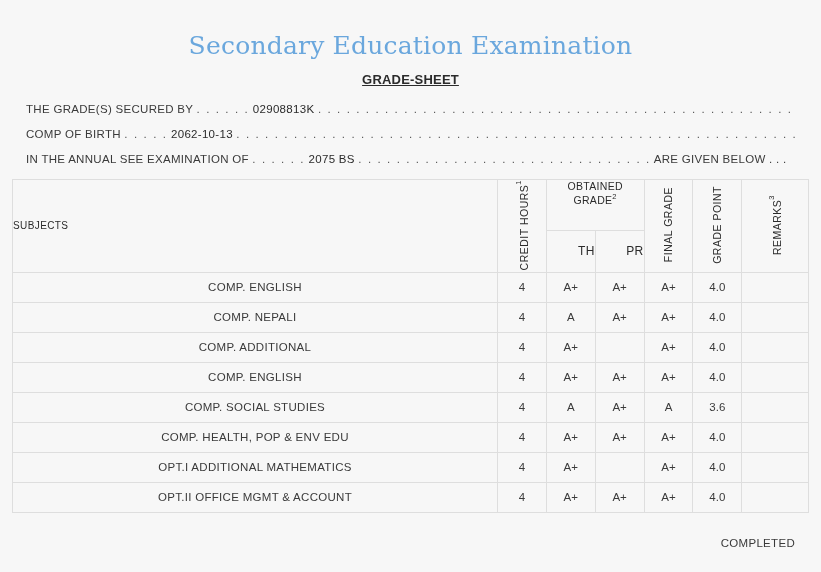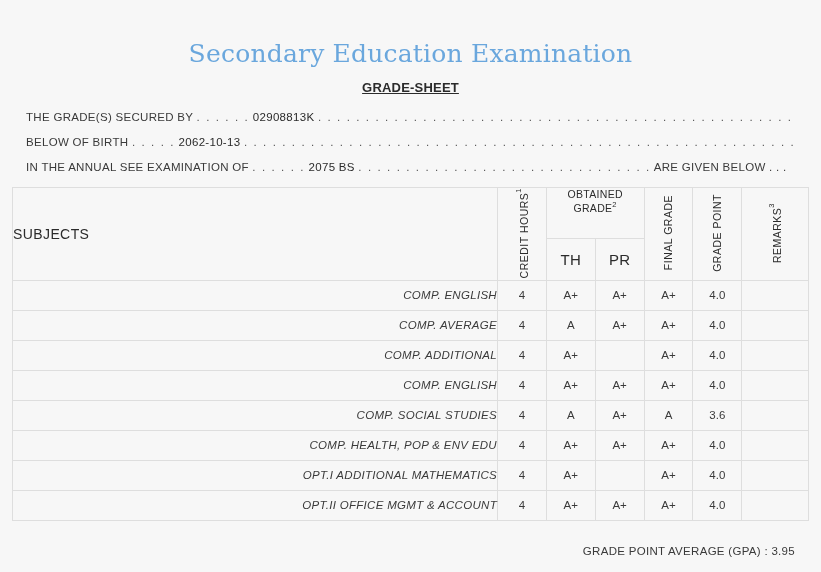--- a/index.html
+++ b/index.html
@@ -24,21 +24,20 @@
   }
   .title {
     text-align: center;
     color: #6aa7dd;
     font-family: "DejaVu Serif", serif;
     font-size: 25px;
     font-weight: normal;
     letter-spacing: 0.2px;
     padding-top: 32px;
     line-height: 1.1;
-    margin-top: 8px;
   }
   .subtitle {
     text-align: center;
     font-size: 13px;
     font-weight: bold;
     color: #2b2b2b;
     margin-top: 12px;
     letter-spacing: 0.2px;
     text-decoration: underline;
   }
@@ -74,21 +73,21 @@
   }
   thead th {
     font-weight: normal;
     color: #2b2b2b;
     vertical-align: middle;
     background: #f7f7f7;
   }
   th.subjects-head {
     text-align: left;
     padding-left: 10px;
-    font-size: 14px;
+    font-size: 10px;
     letter-spacing: 0.4px;
     width: 486px;
   }
   .vert {
     writing-mode: vertical-rl;
     transform: rotate(180deg);
     white-space: nowrap;
     font-size: 10.5px;
     letter-spacing: 0.5px;
     line-height: 1.15;
@@ -100,41 +99,40 @@
     width: 96px;
     text-align: center;
     font-size: 10.5px;
     letter-spacing: 0.3px;
     padding: 6px 2px 4px 2px;
     height: 34px;
     vertical-align: top;
   }
   th.th-sub, th.pr-sub {
     width: 48px;
-    text-align: center;
-    font-size: 15px;
+    text-align: right;
+    font-size: 12px;
     height: 28px;
     letter-spacing: 0.3px;
   }
   th.final-head { width: 48px; text-align: center; }
   th.gp-head { width: 48px; text-align: center; }
   th.remarks-head { width: 66px; text-align: center; }
 
   sup { font-size: 7.5px; vertical-align: super; }
 
   tbody td {
     height: 29px;
     color: #3a3a3a;
     font-size: 11.5px;
   }
   td.subject {
-    text-align: right;
+    text-align: center;
     padding-left: 10px;
     letter-spacing: 0.3px;
-    font-style: italic;
   }
   td.ctr { text-align: center; }
 
   .footer {
     margin-top: 24px;
     padding-right: 14px;
     text-align: right;
     font-size: 11.5px;
     color: #3a3a3a;
     letter-spacing: 0.3px;
@@ -152,21 +150,21 @@
   <div class="subtitle">GRADE-SHEET</div>
 
   <div class="info-block">
     <div class="info-line">
       <span>THE GRADE(S) SECURED BY</span>
       <span class="dots">. . . . . .</span>
       <span class="val">02908813K</span>
       <span class="dots">. . . . . . . . . . . . . . . . . . . . . . . . . . . . . . . . . . . . . . . . . . . . . . . . . . . . . . . . . . .</span>
     </div>
     <div class="info-line">
-      <span>BELOW OF BIRTH</span>
+      <span>COMP OF BIRTH</span>
       <span class="dots">. . . . .</span>
       <span class="val">2062-10-13</span>
       <span class="dots">. . . . . . . . . . . . . . . . . . . . . . . . . . . . . . . . . . . . . . . . . . . . . . . . . . . . . . . . . . . . . . . .</span>
     </div>
     <div class="info-line">
       <span>IN THE ANNUAL SEE EXAMINATION OF</span>
       <span class="dots">. . . . . .</span>
       <span class="val">2075 BS</span>
       <span class="dots">. . . . . . . . . . . . . . . . . . . . . . . . . . . . . . .</span>
       <span>ARE GIVEN BELOW . . .</span>
@@ -202,21 +200,21 @@
       <tr>
         <td class="subject">COMP. ENGLISH</td>
         <td class="ctr">4</td>
         <td class="ctr">A+</td>
         <td class="ctr">A+</td>
         <td class="ctr">A+</td>
         <td class="ctr">4.0</td>
         <td class="ctr"></td>
       </tr>
       <tr>
-        <td class="subject">COMP. AVERAGE</td>
+        <td class="subject">COMP. NEPALI</td>
         <td class="ctr">4</td>
         <td class="ctr">A</td>
         <td class="ctr">A+</td>
         <td class="ctr">A+</td>
         <td class="ctr">4.0</td>
         <td class="ctr"></td>
       </tr>
       <tr>
         <td class="subject">COMP. ADDITIONAL</td>
         <td class="ctr">4</td>
@@ -268,17 +266,16 @@
         <td class="ctr">A+</td>
         <td class="ctr">A+</td>
         <td class="ctr">A+</td>
         <td class="ctr">4.0</td>
         <td class="ctr"></td>
       </tr>
     </tbody>
   </table>
 
   <div class="footer">
-    <div>GRADE POINT AVERAGE (GPA) : 3.95</div>
     <div class="completed">COMPLETED</div>
   </div>
 
 </div>
 
 </body></html>

